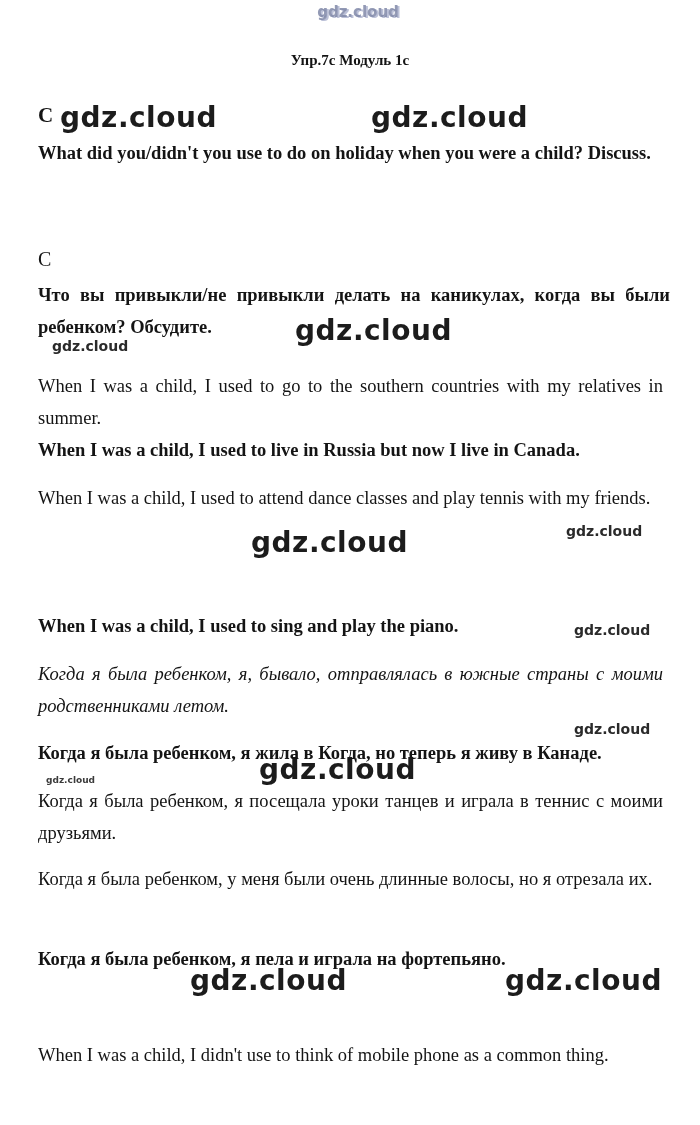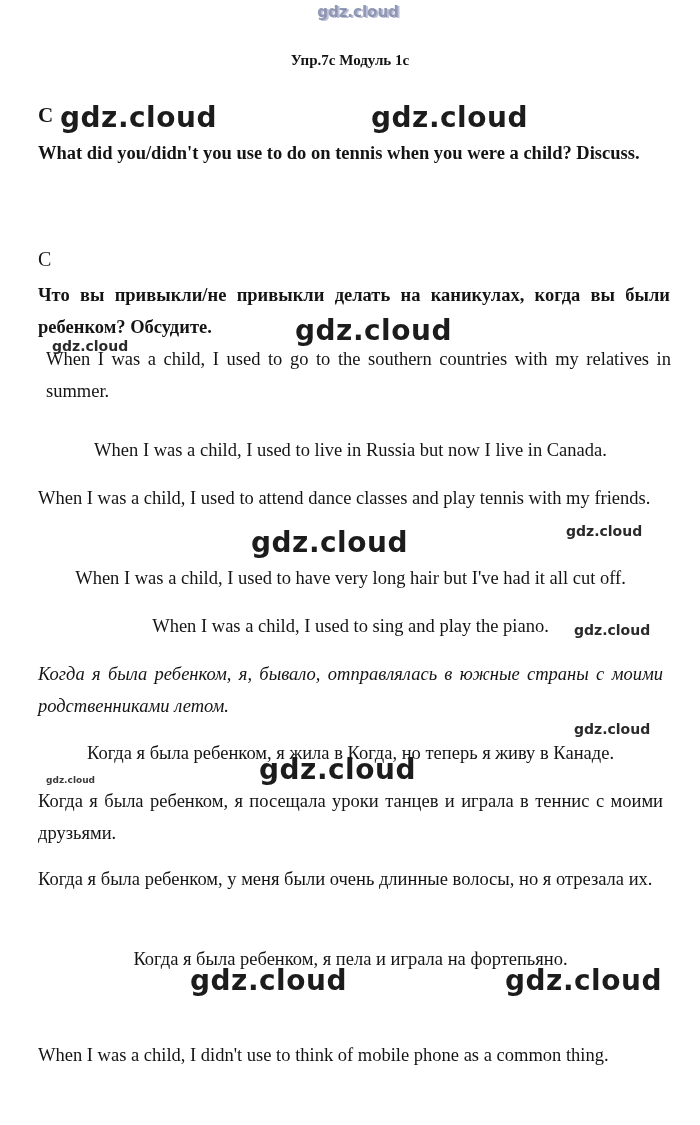--- a/index.html
+++ b/index.html
@@ -19,21 +19,21 @@
     font-weight: bold;
     font-size: 15px;
   }
   .para {
     left: 38px;
     width: 625px;
     font-size: 18.5px;
     line-height: 32px;
     text-align: justify;
   }
-  .para.single { text-align: center; }
+  .para.single { text-align: left; font-weight: bold; }
   .para.bold { font-weight: bold; width: 632px; }
   .letter {
     left: 38px;
     font-size: 20px;
     line-height: 24px;
   }
   .letter.b { font-weight: bold; font-size: 21px; }
   .wm {
     font-family: "DejaVu Sans", sans-serif;
     color: #1c1c1c;
@@ -79,29 +79,28 @@
   <div class="abs wm wm-small" style="top:622px; left:566px;">gdz.cloud</div>
   <div class="abs wm wm-small" style="top:721px; left:566px;">gdz.cloud</div>
   <div class="abs wm wm-tiny" style="top:775px; left:38px;">gdz.cloud</div>
   <div class="abs wm wm-big" style="top:753px; left:251px;">gdz.cloud</div>
   <div class="abs wm wm-big" style="top:964px; left:182px;">gdz.cloud</div>
   <div class="abs wm wm-big" style="top:964px; left:497px;">gdz.cloud</div>
 
   <div class="abs title">Упр.7c Модуль 1c</div>
 
   <div class="abs letter b" style="top:103px;">C</div>
-  <div class="abs para bold" style="top:137px;">What did you/didn't you use to do on tennis when you were a child? Discuss.</div>
+  <div class="abs para bold" style="top:137px;">What did you/didn't you use to do on holiday when you were a child? Discuss.</div>
 
   <div class="abs letter" style="top:247px;">C</div>
   <div class="abs para bold" style="top:279px;">Что вы привыкли/не привыкли делать на каникулах, когда вы были ребенком? Обсудите.</div>
 
-  <div class="abs para" style="top:343px;margin-left:8px;">When I was a child, I used to go to the southern countries with my relatives in summer.</div>
+  <div class="abs para" style="top:370px;">When I was a child, I used to go to the southern countries with my relatives in summer.</div>
   <div class="abs para single" style="top:434px;">When I was a child, I used to live in Russia but now I live in Canada.</div>
   <div class="abs para" style="top:482px;">When I was a child, I used to attend dance classes and play tennis with my friends.</div>
-  <div class="abs para single" style="top:562px;">When I was a child, I used to have very long hair but I've had it all cut off.</div>
   <div class="abs para single" style="top:610px;">When I was a child, I used to sing and play the piano.</div>
 
   <div class="abs para" style="top:658px;font-style:italic;">Когда я была ребенком, я, бывало, отправлялась в южные страны с моими родственниками летом.</div>
   <div class="abs para single" style="top:737px;">Когда я была ребенком, я жила в Когда, но теперь я живу в Канаде.</div>
   <div class="abs para" style="top:785px;">Когда я была ребенком, я посещала уроки танцев и играла в теннис с моими друзьями.</div>
   <div class="abs para" style="top:863px;">Когда я была ребенком, у меня были очень длинные волосы, но я отрезала их.</div>
   <div class="abs para single" style="top:943px;">Когда я была ребенком, я пела и играла на фортепьяно.</div>
 
   <div class="abs para" style="top:1039px;">When I was a child, I didn't use to think of mobile phone as a common thing.</div>
 

